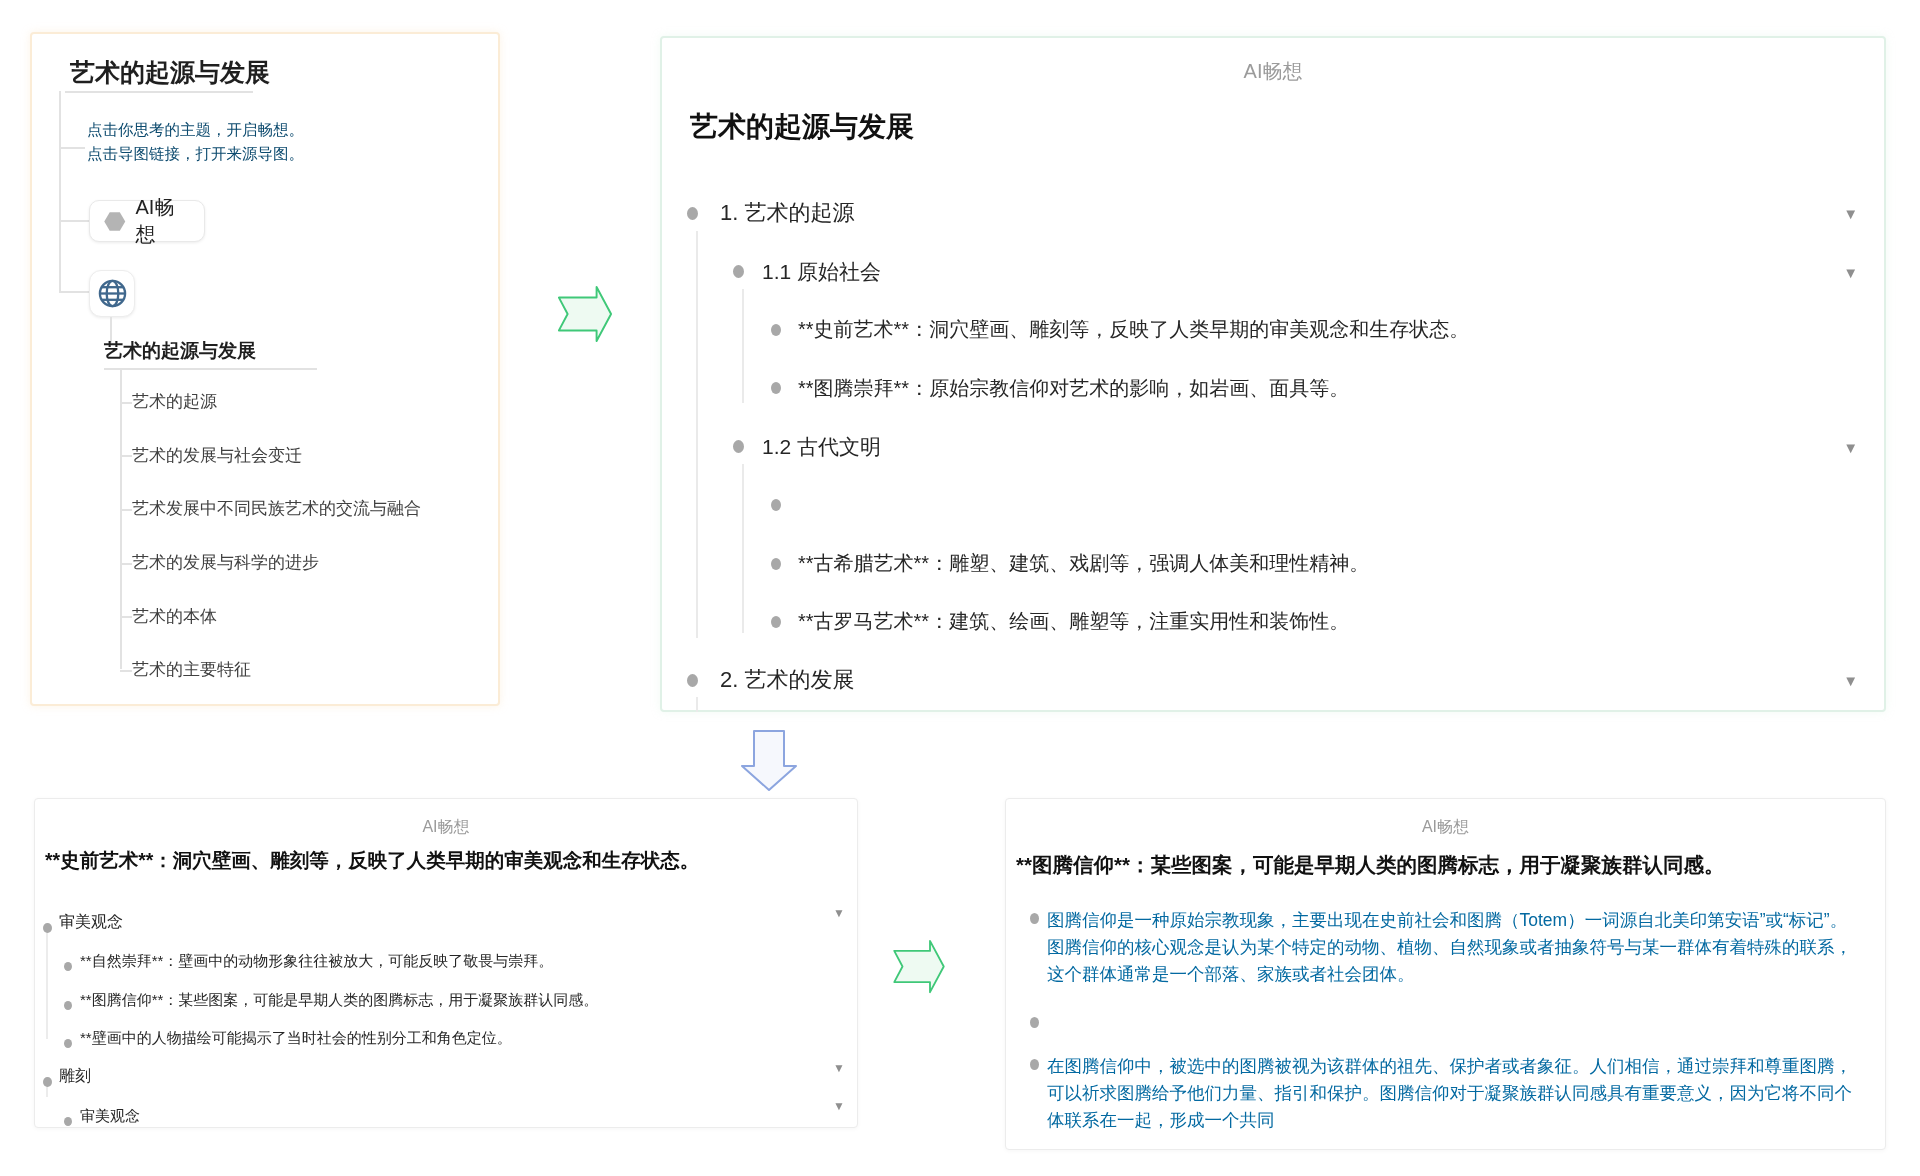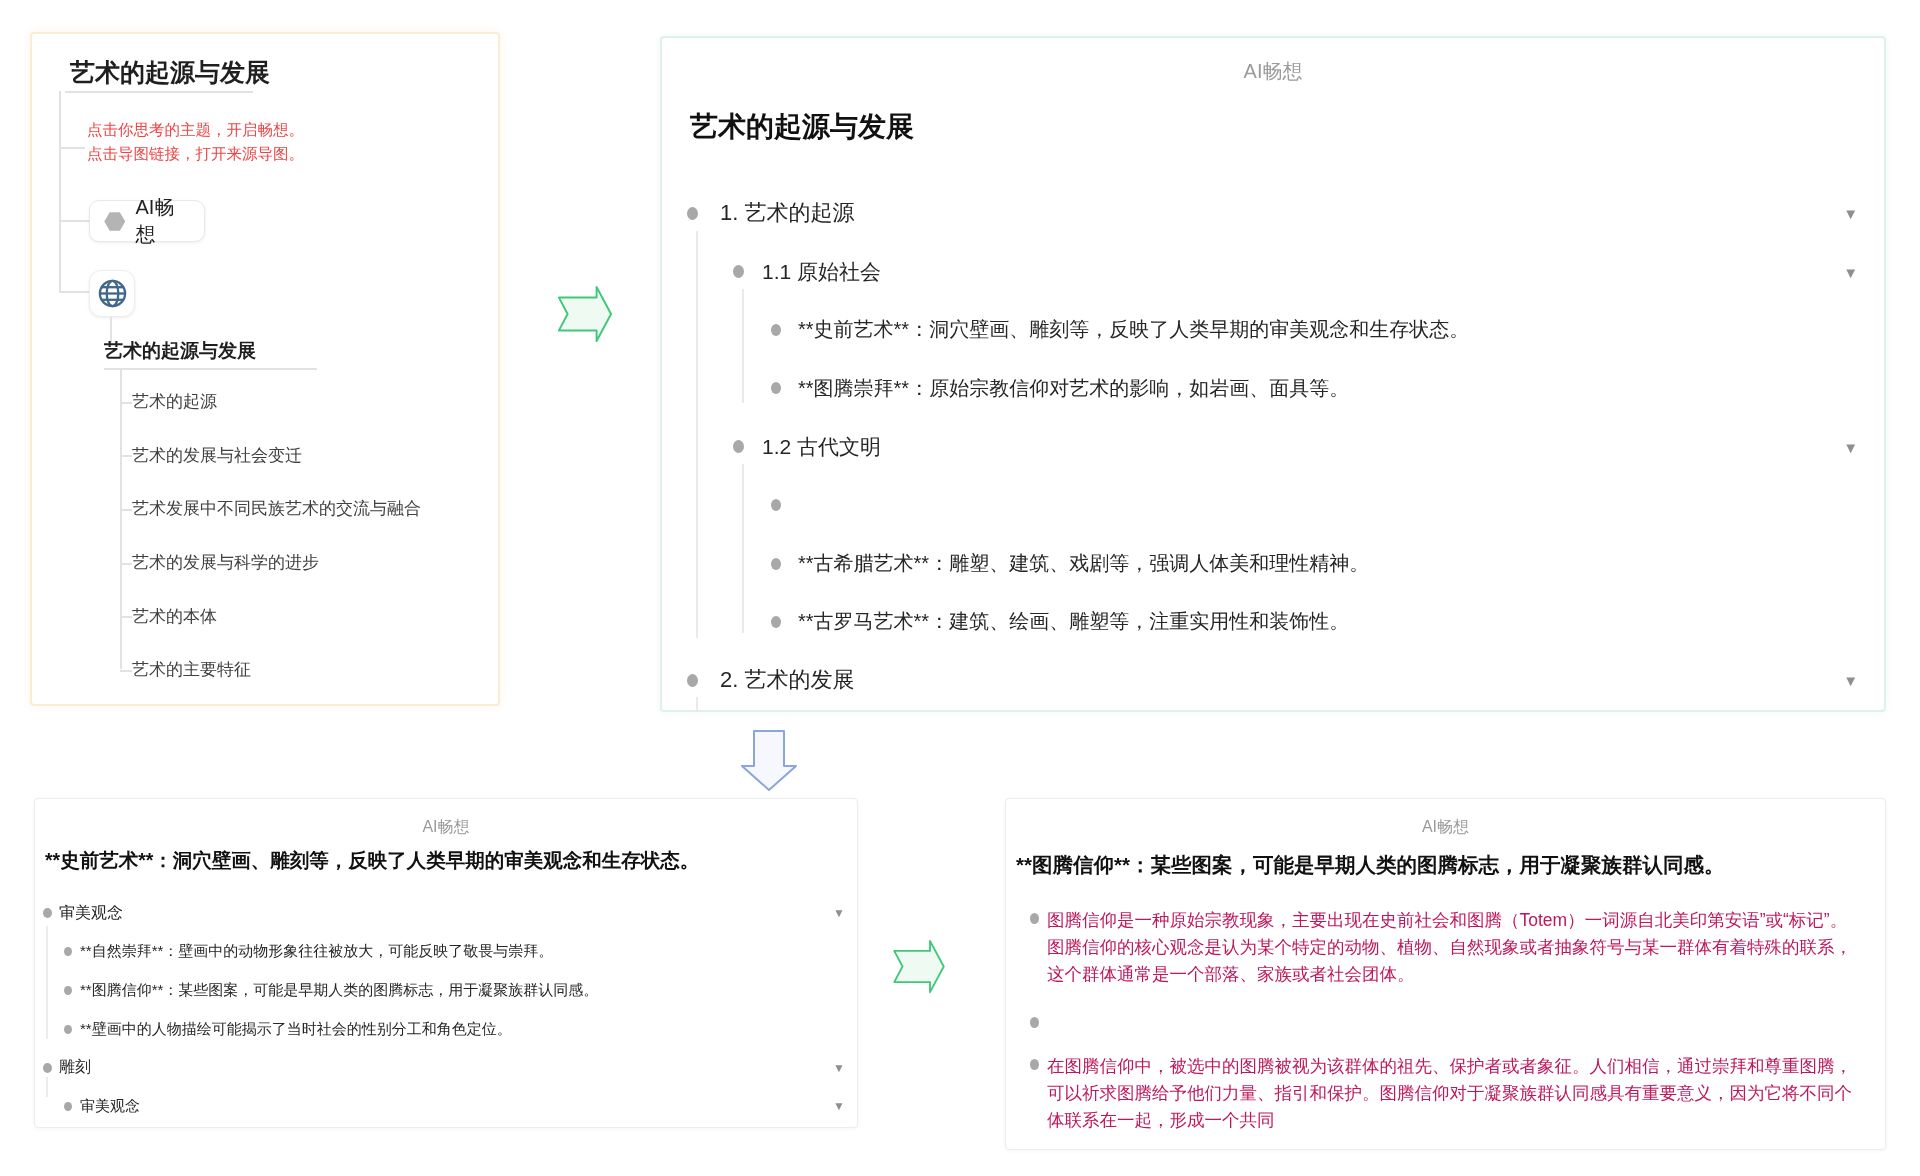--- a/index.html
+++ b/index.html
@@ -13,21 +13,21 @@
   #detail-left { left:34px;  top:798px; width:824px;  height:330px; border:1px solid #ececec; box-shadow:0 1px 4px rgba(0,0,0,.04); }
   #detail-right{ left:1005px;top:798px; width:881px;  height:352px; border:1px solid #ececec; box-shadow:0 1px 4px rgba(0,0,0,.04); }
 
   .tline { position:absolute; background:#e2e2e2; }
 
   
   #lp-title { position:absolute; left:38px; top:22px; font-size:25px; font-weight:bold; color:#1f1f1f; }
   #lp-title-underline { left:33px; top:57px; width:188px; height:2px; }
   #lp-vline-a { left:27px; top:57px; width:2px; height:201px; }
   .lp-stub { height:2px; }
-  #lp-hints { position:absolute; left:55px; top:84px; font-size:15.5px; line-height:24px; color:#ef4444; }
+  #lp-hints { position:absolute; left:55px; top:84px; font-size:15.5px; line-height:24px; color:#0c4a6e; }
   #lp-ai-node { position:absolute; left:57px; top:166px; width:116px; height:42px; border:1px solid #e9e9e9;
      border-radius:10px; display:flex; align-items:center; padding:0 13px; gap:9px; background:#fff;
      box-shadow:0 1px 3px rgba(0,0,0,.08); cursor:pointer; }
   #lp-ai-node .node-label { font-size:20px; color:#222; }
   #lp-globe-node { position:absolute; left:57px; top:236px; width:46px; height:47px; border:1px solid #ededed;
      border-radius:12px; display:flex; align-items:center; justify-content:center; background:#fff;
      box-shadow:0 1px 3px rgba(0,0,0,.08); cursor:pointer; }
   #lp-vline-b { left:78px; top:283px; width:2px; height:26px; }
   #lp-subtitle { position:absolute; left:72px; top:304px; font-size:19px; font-weight:bold; color:#1f1f1f; }
   #lp-sub-underline { left:72px; top:334px; width:213px; height:2px; }
@@ -59,34 +59,34 @@
   #op-guide-b { left:80px; top:251px; width:2px; height:114px; background:#eaeaea; }
   #op-guide-c { left:80px; top:426px; width:2px; height:169px; background:#eaeaea; }
   #op-guide-d { left:34px; top:659px; width:2px; height:15px; background:#eaeaea; }
 
   
   #detail-left .panel-header, #detail-right .panel-header { top:18px; font-size:16px; }
   .detail-title { position:absolute; left:10px; right:14px; font-weight:bold; color:#111; }
   #dl-title { top:48px; font-size:19.5px; }
   #dr-title { top:52px; font-size:20.5px; }
   #dl-rows { position:absolute; left:0; right:0; top:95px; }
-  .dl-row { position:relative; height:38.6px; display:flex; align-items:center; }
+  .dl-row { position:relative; height:38.6px; display:flex; align-items:flex-end; }
   .dl-row .bullet { width:9px; height:10px; }
   .dl-row.lvl0 { padding-left:8px;  font-size:16px; }
   .dl-row.lvl1 { padding-left:29px; font-size:15px; }
   .dl-row.lvl0 .bullet { margin-right:7px; }
   .dl-row.lvl1 .bullet { margin-right:8px; width:8px; height:9px; }
   .dl-row .caret { right:12px; top:50%; transform:translateY(-50%); font-size:12px; }
   #dl-guide-a { left:11px; top:127px; width:2px; height:113px; background:#ececec; }
   #dl-guide-b { left:11px; top:278px; width:2px; height:20px; background:#ececec; }
 
   #dr-paras { position:absolute; left:0; right:0; top:0; }
   .dr-para { position:absolute; left:24px; right:26px; display:flex; align-items:flex-start; }
   .dr-para .bullet { width:9px; height:11px; margin-top:6px; }
-  .dr-para .para-text { margin-left:8px; font-size:17.5px; line-height:27px; color:#be185d; }
+  .dr-para .para-text { margin-left:8px; font-size:17.5px; line-height:27px; color:#0369a1; }
 
   
   .flow-arrow { position:absolute; }
 </style>
 </head>
 <body>
 
 <section class="panel" id="left-panel">
   <div id="lp-title">艺术的起源与发展</div>
   <div class="tline" id="lp-title-underline"></div>

